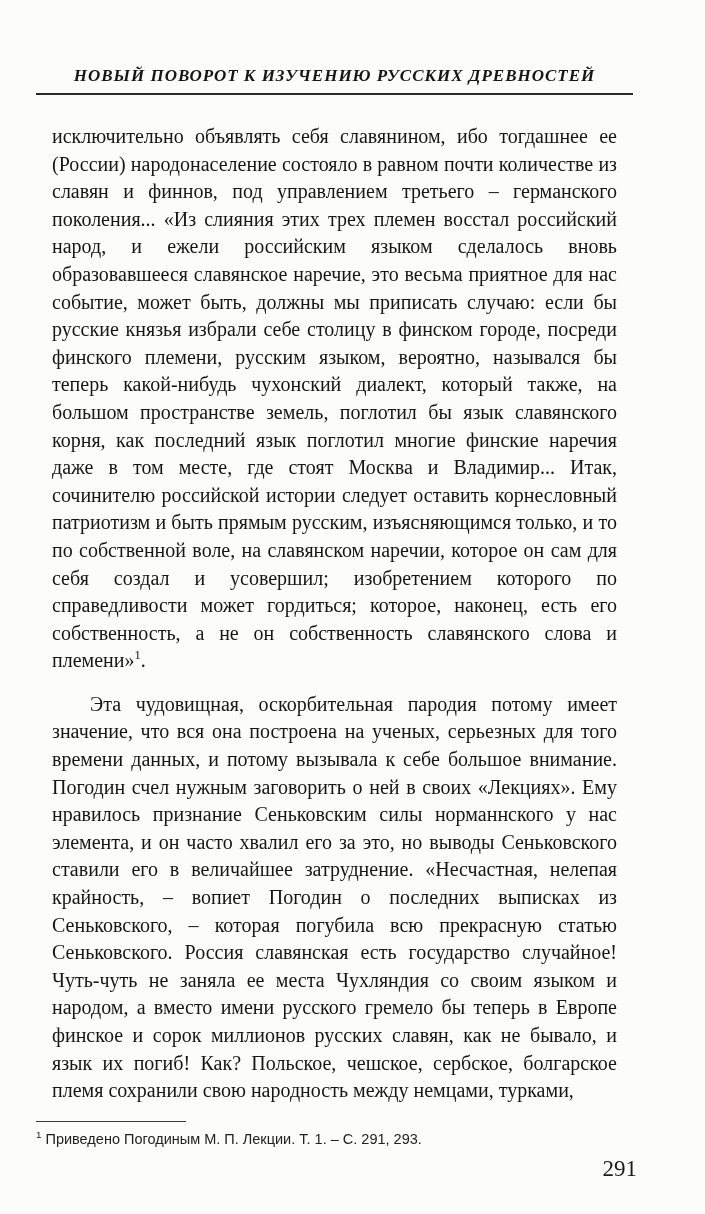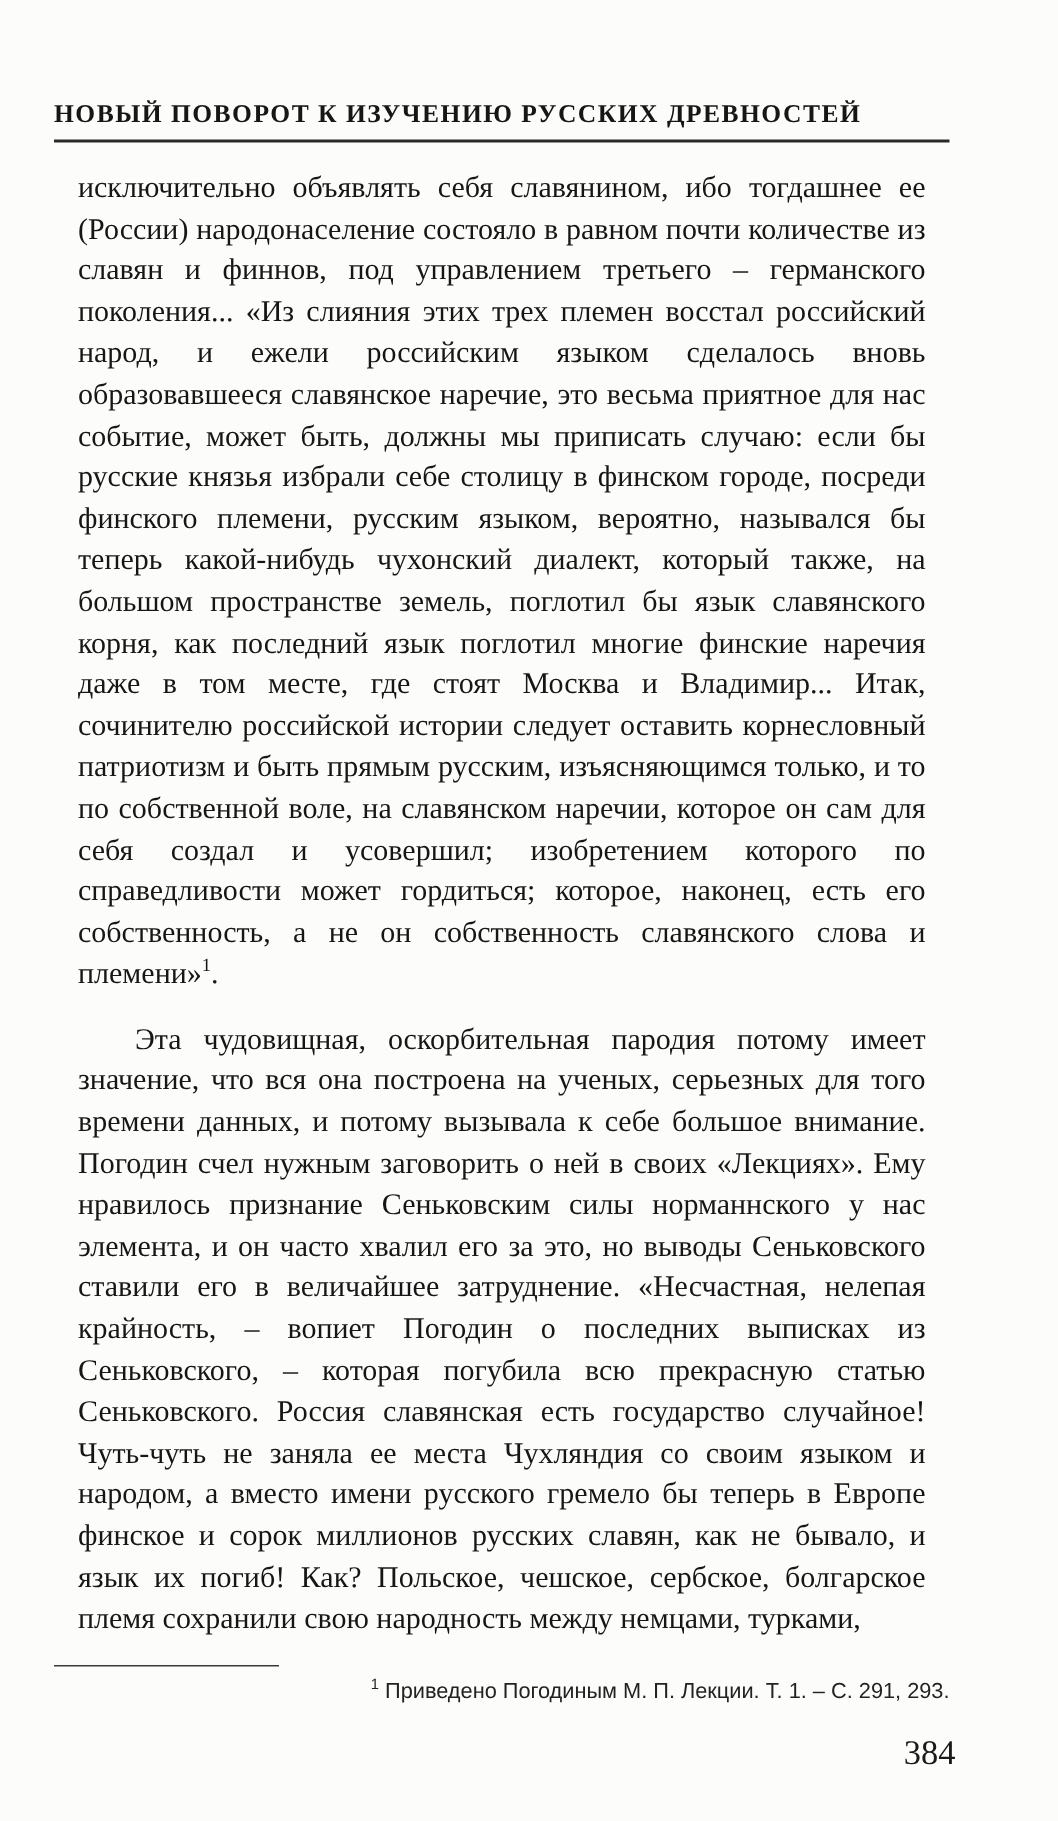--- a/index.html
+++ b/index.html
@@ -9,44 +9,45 @@
     height: 1214px;
     margin: 0 auto;
     background: #fcfcfb;
     box-sizing: border-box;
     position: relative;
     padding: 66px 72px 0 36px;
     color: #161616;
     font-family: "Liberation Serif", serif;
   }
   .running-head {
-    text-align: left;
+    text-align: center;
     font-weight: bold;
+    font-style: italic;
     font-size: 17px;
     letter-spacing: 1px;
     padding-bottom: 7px;
     border-bottom: 2.5px solid #2a2a2a;
-    margin-bottom: 17px;
+    margin-bottom: 28px;
     white-space: nowrap;
   }
   .body-text p.para {
     margin: 16px;
     font-size: 20px;
     line-height: 27.6px;
     text-align: justify;
     hyphens: auto;
     -webkit-hyphens: auto;
   }
   .body-text p.para.indent { text-indent: 38px; }
   sup.fn-ref {
     font-size: 0.62em;
     line-height: 0;
     vertical-align: super;
   }
-  .footnote-block { margin-top: 12px; text-align: right; }
+  .footnote-block { margin-top: 12px; }
   .footnote-rule {
     width: 150px;
     border-top: 1.5px solid #3a3a3a;
     height: 0;
   }
   .footnote {
     font-family: "Liberation Sans", sans-serif;
     font-size: 14.5px;
     line-height: 20px;
     color: #222;
@@ -79,15 +80,15 @@
     <p class="para"><span>исключительно объявлять себя славянином, ибо тогдашнее ее (России) народонаселение состояло в равном почти количестве из славян и финнов, под управлением третьего – германского поколения... «Из слияния этих трех племен восстал российский народ, и ежели российским языком сделалось вновь образовавшееся славянское наречие, это весьма приятное для нас событие, может быть, должны мы приписать случаю: если бы русские князья избрали себе столицу в финском городе, посреди финского племени, русским языком, вероятно, назывался бы теперь какой-нибудь чухонский диалект, который также, на большом пространстве земель, поглотил бы язык славянского корня, как последний язык поглотил многие финские наречия даже в том месте, где стоят Москва и Владимир... Итак, сочинителю российской истории следует оставить корнесловный патриотизм и быть прямым русским, изъясняющимся только, и то по собственной воле, на славянском наречии, которое он сам для себя создал и усовершил; изобретением которого по справедливости может гордиться; которое, наконец, есть его собственность, а не он собственность славянского слова и племени»</span><sup class="fn-ref">1</sup><span>.</span></p>
 
     <p class="para indent">Эта чудовищная, оскорбительная пародия потому имеет значение, что вся она построена на ученых, серьезных для того времени данных, и потому вызывала к себе большое внимание. Погодин счел нужным заговорить о ней в своих «Лекциях». Ему нравилось признание Сеньковским силы норманнского у нас элемента, и он часто хвалил его за это, но выводы Сеньковского ставили его в величайшее затруднение. «Несчастная, нелепая крайность, – вопиет Погодин о последних выписках из Сеньковского, – которая погубила всю прекрасную статью Сеньковского. Россия славянская есть государство случайное! Чуть-чуть не заняла ее места Чухляндия со своим языком и народом, а вместо имени русского гремело бы теперь в Европе финское и сорок миллионов русских славян, как не бывало, и язык их погиб! Как? Польское, чешское, сербское, болгарское племя сохранили свою народность между немцами, турками,</p>
   </main>
 
   <footer class="footnote-block">
     <div class="footnote-rule"></div>
     <div class="footnote"><sup>1</sup><span>Приведено Погодиным М. П. Лекции. Т. 1. – С. 291, 293.</span></div>
   </footer>
 
-  <div class="page-number">384</div>
+  <div class="page-number">291</div>
 
 </div>
 
 </body></html>

